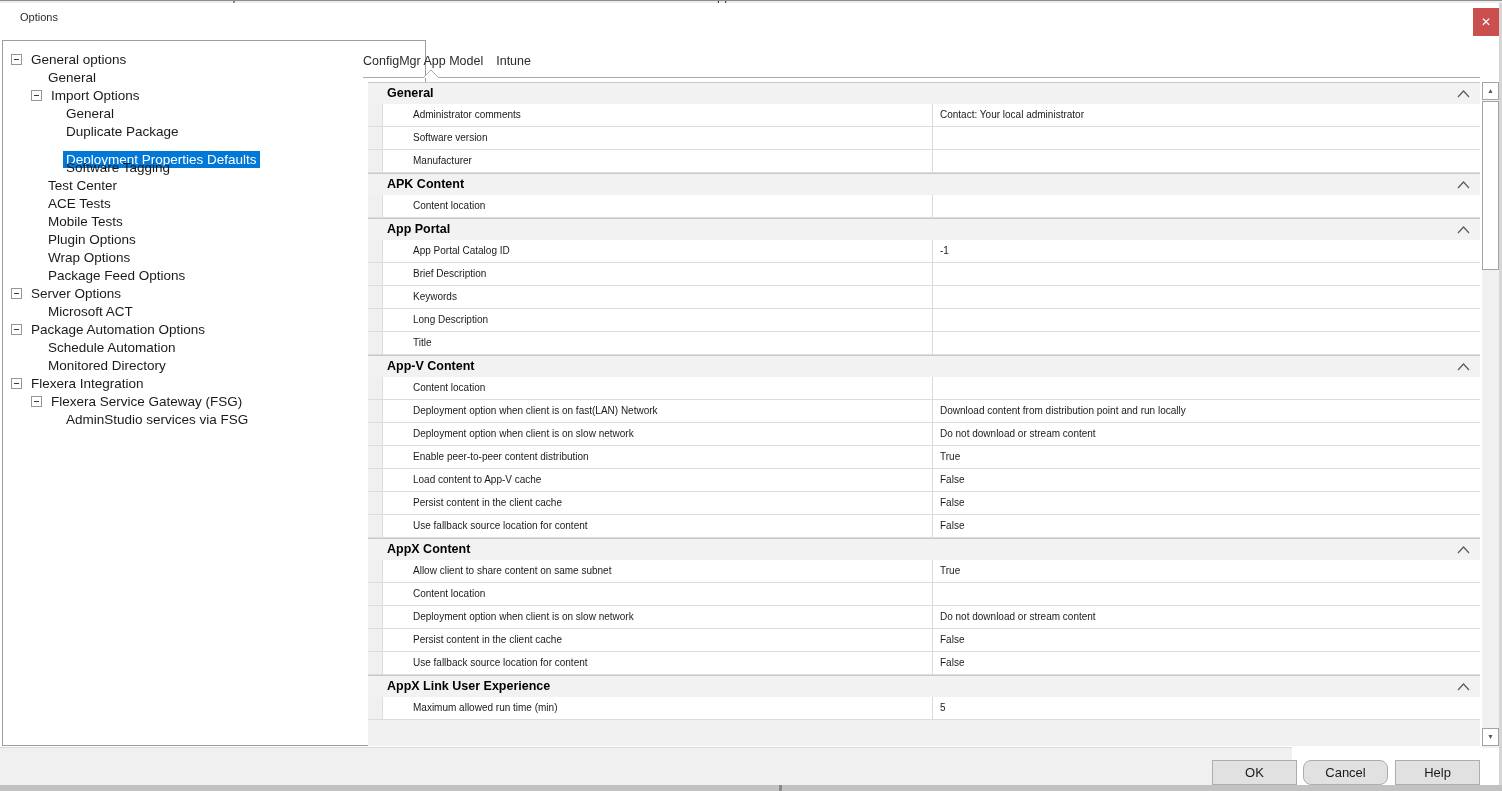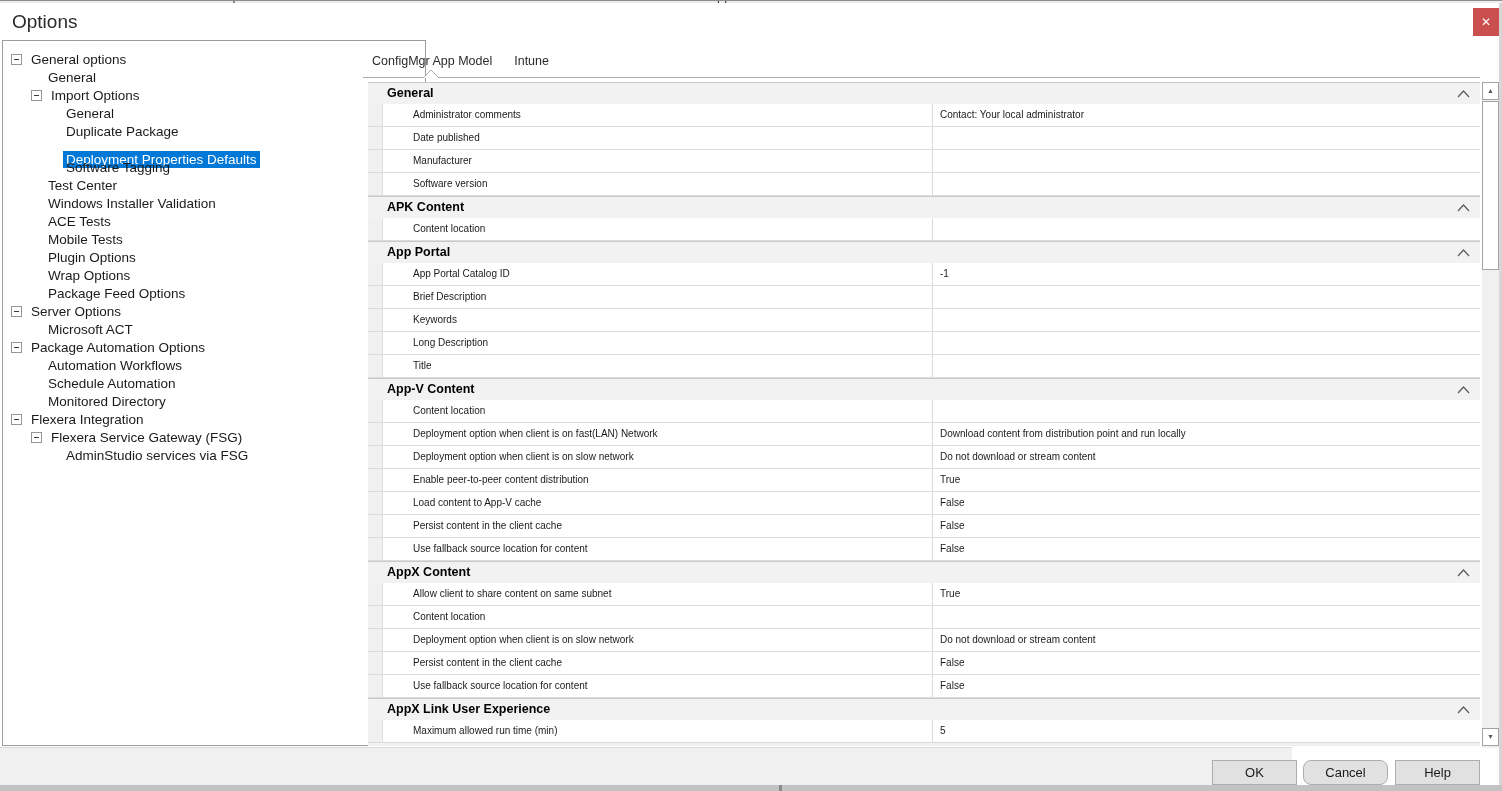--- a/index.html
+++ b/index.html
@@ -14,21 +14,21 @@
   .top-strip{position:absolute;left:0;top:0;width:1502px;height:3px;background:#ededed;border-top:1px solid #8d8d8d;box-sizing:border-box;overflow:hidden;}
   .remnant{position:absolute;top:0;height:3px;overflow:hidden;color:#3c3c3c;font-size:13px;}
   .remnant span{display:block;margin-top:-13px;}
   .remnant.left{left:216px;width:58px;}
   .remnant.right{left:701px;width:72px;}
   .bottom-strip{position:absolute;left:0;top:785px;width:1502px;height:6px;background:#c2c2c2;}
   .bottom-tick{position:absolute;left:779px;top:0;width:3px;height:6px;background:#8a8a8a;}
   .right-edge{position:absolute;top:3px;right:0;width:3px;height:782px;background:#d6d6d6;}
 
   
-  .titlebar-title{position:absolute;left:12px;top:11px;font-size:19px;color:#2b2b2b;}
+  .titlebar-title{position:absolute;left:20px;top:11px;font-size:11px;color:#2b2b2b;}
   .close-btn{
     position:absolute;left:1473px;top:8px;width:26px;height:28px;
     background:#c9504e;color:#ffffff;border:none;
     font-size:12px;font-weight:bold;line-height:28px;text-align:center;
     cursor:default;padding:0;font-family:inherit;
   }
 
   
   .tree-panel{
     position:absolute;left:2px;top:40px;width:424px;height:706px;
@@ -42,21 +42,21 @@
   }
   .expander::before{content:'';position:absolute;left:2px;right:2px;top:4px;height:1px;background:#3a3a3a;}
   .tree-label{padding:0 3px;line-height:17px;}
   .tree-item.selected .tree-label{background:#0078d7;color:#ffffff;margin-top:20px;}
 
   
   .tabbar{
     position:absolute;left:363px;top:47px;width:1117px;height:30px;
     border-bottom:1px solid #ababab;box-sizing:content-box;
   }
-  .tab{display:inline-block;margin-left:9px;margin-right:13px;line-height:28px;font-size:12.5px;color:#2b2b2b;cursor:default;}
+  .tab{display:inline-block;margin-right:13px;line-height:28px;font-size:12.5px;color:#2b2b2b;cursor:default;}
   .tab-caret{position:absolute;top:22px;}
 
   
   .grid{
     position:absolute;left:368px;top:82px;width:1112px;height:664px;
     background:#f0f0f0;overflow:hidden;box-sizing:border-box;
   }
   .gh{
     position:relative;height:22px;background:#f2f2f2;
     border-top:1px solid #c9c9c9;box-sizing:border-box;
@@ -126,23 +126,20 @@
     <div class="tree-item selected" style="padding-left: 60px;">
       <span class="tree-label">Deployment Properties Defaults</span>
     </div>
     <div class="tree-item" style="padding-left: 60px;">
       <span class="tree-label">Software Tagging</span>
     </div>
     <div class="tree-item" style="padding-left: 42px;">
       <span class="tree-label">Test Center</span>
     </div>
     <div class="tree-item" style="padding-left: 42px;">
-      <span class="tree-label">Windows Installer Validation</span>
-    </div>
-    <div class="tree-item" style="padding-left: 42px;">
       <span class="tree-label">ACE Tests</span>
     </div>
     <div class="tree-item" style="padding-left: 42px;">
       <span class="tree-label">Mobile Tests</span>
     </div>
     <div class="tree-item" style="padding-left: 42px;">
       <span class="tree-label">Plugin Options</span>
     </div>
     <div class="tree-item" style="padding-left: 42px;">
       <span class="tree-label">Wrap Options</span>
@@ -153,23 +150,20 @@
     <div class="tree-item" style="padding-left: 8px;">
       <span class="expander"></span>
       <span class="tree-label">Server Options</span>
     </div>
     <div class="tree-item" style="padding-left: 42px;">
       <span class="tree-label">Microsoft ACT</span>
     </div>
     <div class="tree-item" style="padding-left: 8px;">
       <span class="expander"></span>
       <span class="tree-label">Package Automation Options</span>
-    </div>
-    <div class="tree-item" style="padding-left: 42px;">
-      <span class="tree-label">Automation Workflows</span>
     </div>
     <div class="tree-item" style="padding-left: 42px;">
       <span class="tree-label">Schedule Automation</span>
     </div>
     <div class="tree-item" style="padding-left: 42px;">
       <span class="tree-label">Monitored Directory</span>
     </div>
     <div class="tree-item" style="padding-left: 8px;">
       <span class="expander"></span>
       <span class="tree-label">Flexera Integration</span>
@@ -195,31 +189,26 @@
         <path d="M1,7 L6.5,1 L12,7" fill="none" stroke="#5a5a5a" stroke-width="1.2"></path>
       </svg>
     </div>
     <div class="prow">
       <div class="gutter"></div>
       <div class="pname">Administrator comments</div>
       <div class="pval">Contact:  Your local administrator</div>
     </div>
     <div class="prow">
       <div class="gutter"></div>
-      <div class="pname">Date published</div>
+      <div class="pname">Software version</div>
       <div class="pval"></div>
     </div>
     <div class="prow">
       <div class="gutter"></div>
       <div class="pname">Manufacturer</div>
-      <div class="pval"></div>
-    </div>
-    <div class="prow">
-      <div class="gutter"></div>
-      <div class="pname">Software version</div>
       <div class="pval"></div>
     </div>
     <div class="gh">
       <span class="gh-title">APK Content</span>
       <svg width="13" height="8" class="gh-chevron">
         <path d="M1,7 L6.5,1 L12,7" fill="none" stroke="#5a5a5a" stroke-width="1.2"></path>
       </svg>
     </div>
     <div class="prow">
       <div class="gutter"></div>

